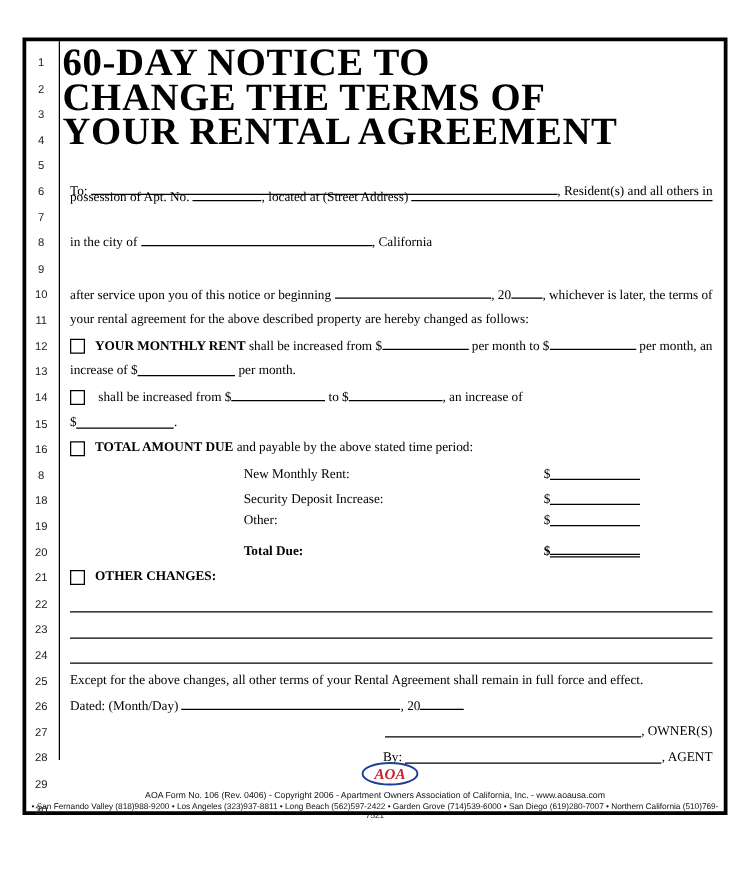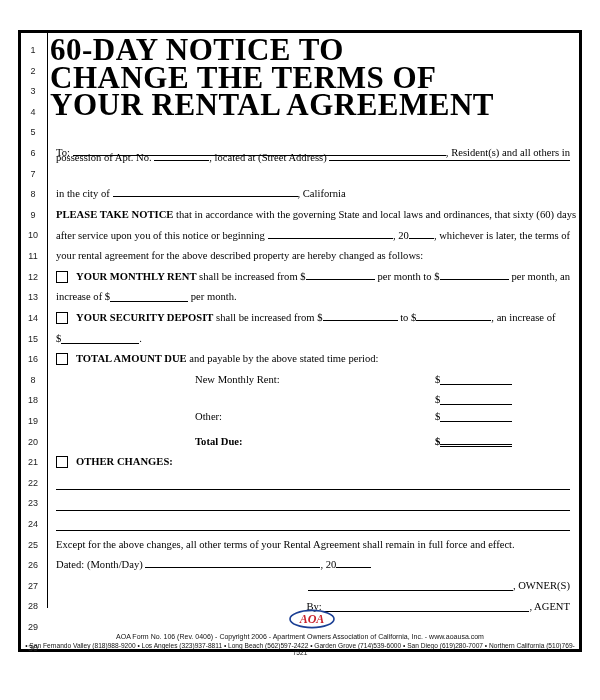--- a/index.html
+++ b/index.html
@@ -90,23 +90,20 @@
     <span class="seg">, located at (Street Address) </span>
     <span class="blank grow"></span>
   </div>
 
   <div class="ln fx" style="top:184px">
     <span class="seg">in the city of </span>
     <span class="blank" style="width:185px"></span>
     <span class="seg">, California</span>
   </div>
 
-  <div class="ln" style="top:205px">
-    <span class="b seg">PLEASE TAKE NOTICE </span><span class="seg">that in accordance with the governing State and local laws and ordinances, that sixty (60) days</span>
-  </div>
 
   <div class="ln fx" style="top:226px">
     <span class="seg">after service upon you of this notice or beginning </span>
     <span class="blank" style="width:150px"></span>
     <span class="seg">, 20</span>
     <span class="blank" style="width:30px"></span>
     <span class="seg">, whichever is later, the terms of</span>
   </div>
 
   <div class="ln" style="top:246px">
@@ -122,21 +119,20 @@
     <span class="blank" style="width:75px"></span>
     <span class="seg"> per month, an</span>
   </div>
 
   <div class="ln" style="top:287px">
     <span class="seg">increase of $</span><span class="blank" style="width:78px"></span><span class="seg"> per month.</span>
   </div>
 
   <div class="ln fx" style="top:308px">
     <span class="cb"></span>
-    <span class="b seg">YOUR SECURITY DEPOSIT</span>
     <span class="seg"> shall be increased from $</span>
     <span class="blank" style="width:75px"></span>
     <span class="seg"> to $</span>
     <span class="blank" style="width:75px"></span>
     <span class="seg">, an increase of</span>
   </div>
 
   <div class="ln" style="top:329px">
     <span class="seg">$</span><span class="blank" style="width:78px"></span><span class="seg">.</span>
   </div>
@@ -146,20 +142,21 @@
     <span class="b seg">TOTAL AMOUNT DUE</span>
     <span class="seg"> and payable by the above stated time period:</span>
   </div>
 
   <div class="ln" style="top:370px">
     <span class="rowlabel">New Monthly Rent:</span>
     <span class="rowmoney"><span>$</span><span class="blank" style="width:72px"></span></span>
   </div>
 
   <div class="ln" style="top:390px">
+    <span class="rowlabel">Security Deposit Increase:</span>
     <span class="rowmoney"><span>$</span><span class="blank" style="width:72px"></span></span>
   </div>
 
   <div class="ln" style="top:407px">
     <span class="rowlabel">Other:</span>
     <span class="rowmoney"><span>$</span><span class="blank" style="width:72px"></span></span>
   </div>
 
   <div class="ln" style="top:432px">
     <span class="rowlabel b">Total Due:</span>

